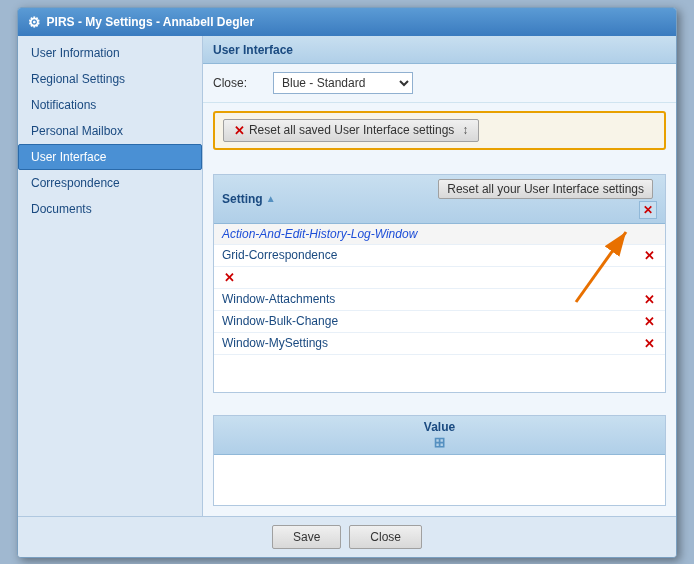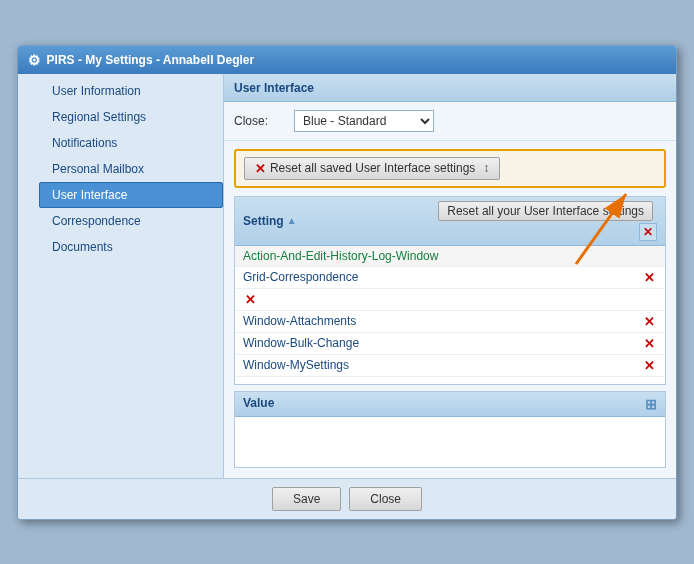--- a/index.html
+++ b/index.html
@@ -32,22 +32,21 @@
       align-items: center;
       gap: 6px;
     }
 
     .title-bar .gear-icon {
       font-size: 14px;
     }
 
     .dialog-body {
       display: flex;
-      height: 404px;
-      padding-left: 21px;
+      height: 480px;
     }
 
     .sidebar {
       width: 185px;
       background: #dce8f4;
       border-right: 1px solid #b0c8e0;
       padding: 4px 0;
     }
 
     .sidebar-item {
@@ -126,21 +125,21 @@
       border-radius: 2px;
     }
 
     .x-icon-red {
       color: #cc0000;
       font-size: 13px;
       font-weight: bold;
     }
 
     .settings-table-container {
-      margin: 0 10px;
+      margin: 16px 10px;
       border: 1px solid #b0c8e0;
       background: white;
       flex: 1;
       overflow: hidden;
     }
 
     .settings-table-header {
       background: linear-gradient(to bottom, #c8dff0, #b0cfe8);
       border-bottom: 1px solid #90b8d8;
       display: flex;
@@ -195,21 +194,22 @@
     .settings-row {
       display: flex;
       align-items: center;
       padding: 3px 8px;
       border-bottom: 1px solid #e8f0f8;
       color: #1a4a80;
     }
 
     .settings-row.first-row {
       background: #f5f5f5;
-      color: #15803d;
+      color: #1d4ed8;
+      font-style: italic;
     }
 
     .row-name {
       flex: 1;
     }
 
     .row-delete {
       color: #cc0000;
       font-weight: bold;
       font-size: 13px;
@@ -223,21 +223,23 @@
       background: white;
     }
 
     .value-header {
       background: linear-gradient(to bottom, #c8dff0, #b0cfe8);
       border-bottom: 1px solid #90b8d8;
       padding: 4px 8px;
       font-weight: bold;
       color: #1a4a80;
       display: flex;
+      align-items: center;
       justify-content: space-between;
+      flex-direction: column;
     }
 
     .value-body {
       height: 50px;
     }
 
     .expand-icon {
       color: #5590c0;
       font-size: 14px;
     }

